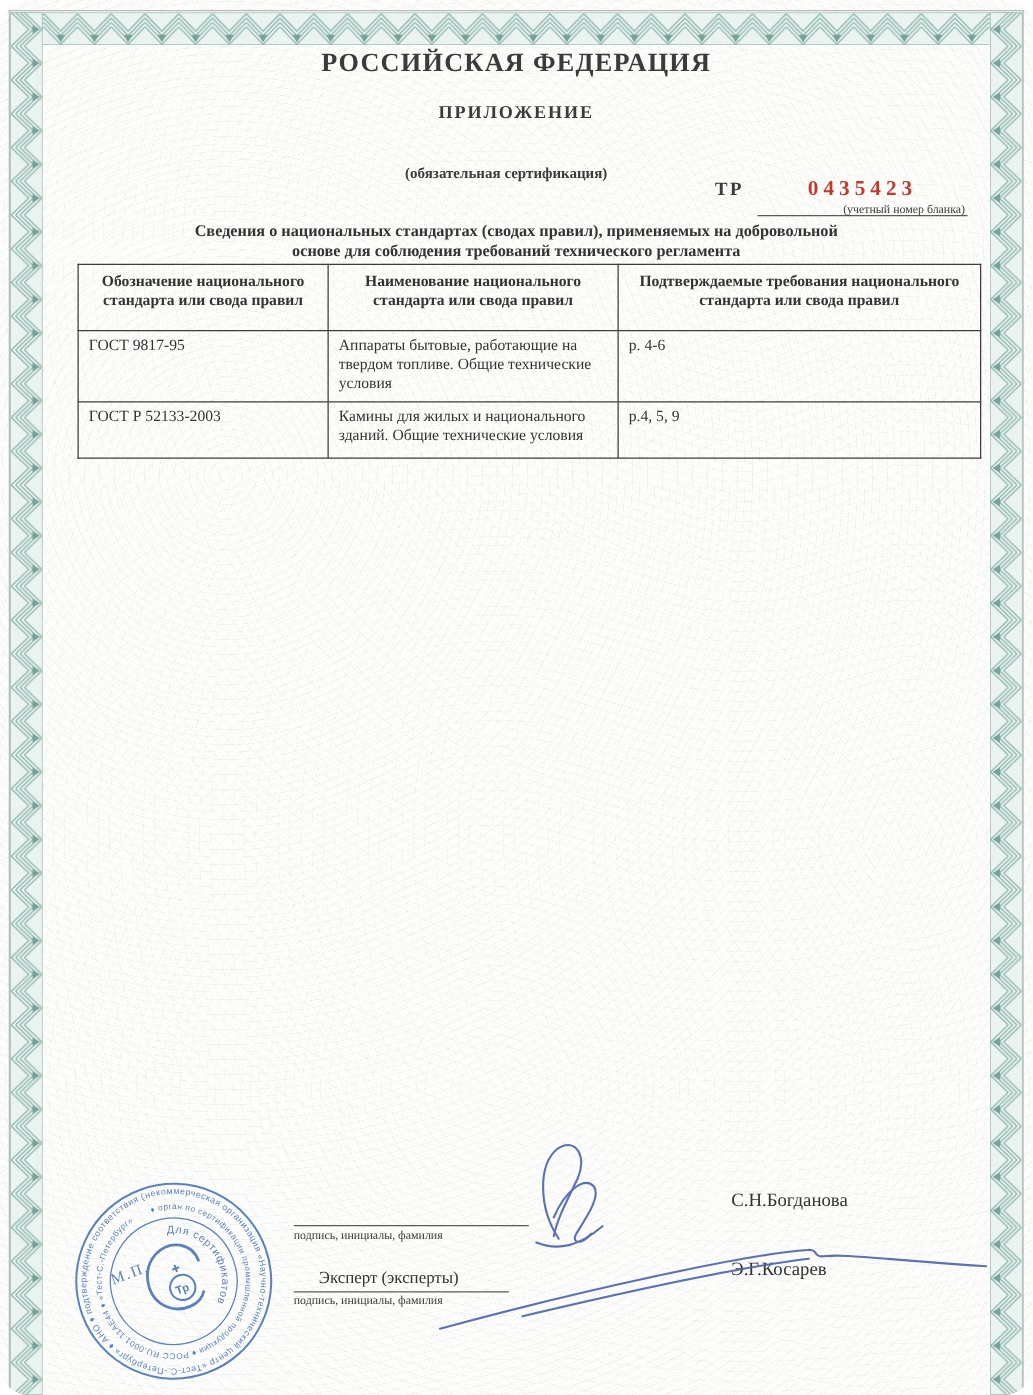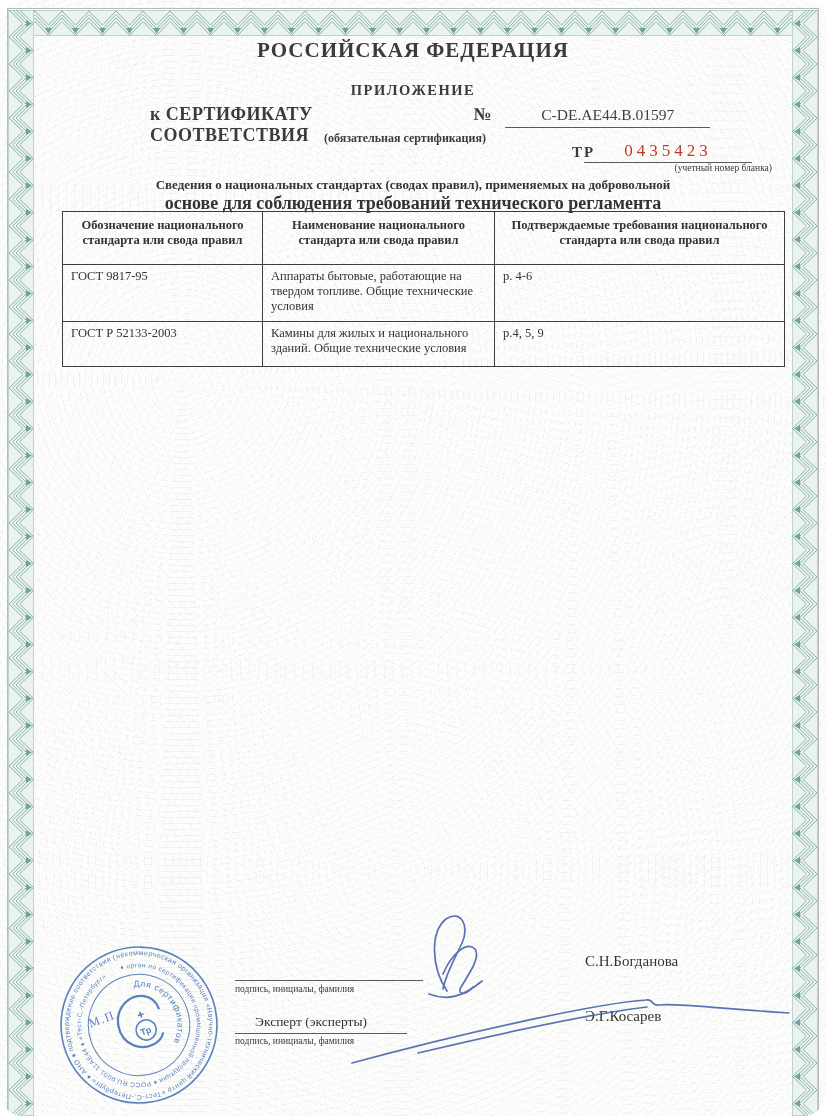--- a/index.html
+++ b/index.html
@@ -21,26 +21,26 @@
   .country{top:38px;font-size:21px;font-weight:bold;letter-spacing:1px;color:#3b3b3b;}
   .appendix{top:82px;font-size:14.5px;font-weight:bold;letter-spacing:1.5px;color:#3b3b3b;}
   .certrow{top:104px;left:150px;width:560px;display:flex;align-items:baseline;}
   .certlabel{font-size:18px;font-weight:bold;letter-spacing:0.5px;color:#3b3b3b;}
   .numsign{font-size:18px;font-weight:bold;margin-left:14px;color:#3b3b3b;}
   .certnum{margin-left:14px;width:216px;text-align:center;font-size:15.5px;
     border-bottom:1px solid #5a5a5a;padding-bottom:3px;color:#3f3f3f;}
   .mandnote{top:131px;left:255px;width:300px;text-align:center;
     font-size:12px;font-weight:bold;color:#3b3b3b;}
   .trlabel{top:144px;left:572px;font-size:15px;font-weight:bold;letter-spacing:2px;color:#3b3b3b;}
-  .blanknum{top:141px;left:584px;width:168px;text-align:center;
-    font-size:17px;font-weight:normal;letter-spacing:4px;color:#c23b2a;
-    border-bottom:1px solid #5a5a5a;padding-bottom:1px;}
+  .blanknum{top:141px;left:606px;width:168px;text-align:center;
+    font-size:17px;font-weight:bold;letter-spacing:4px;color:#c23b2a;
+    border-bottom:1px solid #5a5a5a;padding-bottom:11px;}
   .blanknote{top:163px;left:612px;width:160px;text-align:right;font-size:9.5px;color:#3b3b3b;}
   .intro1{top:177px;font-size:13px;font-weight:bold;color:#333;}
-  .intro2{top:193px;font-size:18px;font-weight:bold;color:#333;}
+  .intro2{top:193px;font-size:13px;font-weight:bold;color:#333;}
   table.std{position:absolute;left:62px;top:211px;width:722px;border-collapse:collapse;
     font-size:12.5px;color:#333;table-layout:fixed;padding-left:14px;}
   table.std th, table.std td{border:1.5px solid #3d3d3d;padding:4px 8px;vertical-align:top;}
   table.std th{font-weight:bold;text-align:center;padding-top:6px;height:42px;}
   .c1{width:200px;} .c2{width:232px;} .c3{width:290px;}
   tr.r1 td{height:48px;} tr.r2 td{height:36px;}
   .sig-role{left:235px;top:932px;width:192px;font-size:13.5px;line-height:16.5px;color:#333;}
   .just{display:block;text-align:justify;text-align-last:justify;}
   .uline{height:1px;background:#5a5a5a;}
   .u1{left:235px;top:980px;width:188px;}
@@ -104,25 +104,20 @@
         </g>
         <path d="M8,10 L2,13.5 L8,17 Z" fill="#74a198"></path>
       </pattern>
     </defs>
     <rect x="0" y="0" width="26" height="1106" fill="url(#pr)" stroke="#8db5ac" stroke-width="1"></rect>
   </svg>
 
   <div class="abs ctr country">РОССИЙСКАЯ ФЕДЕРАЦИЯ</div>
   <div class="abs ctr appendix">ПРИЛОЖЕНИЕ</div>
 
-  <div class="abs certrow">
-    <span class="certlabel">к СЕРТИФИКАТУ СООТВЕТСТВИЯ</span>
-    <span class="numsign">№</span>
-    <span class="certnum">C-DE.AE44.B.01597</span>
-  </div>
   <div class="abs mandnote">(обязательная сертификация)</div>
 
   <div class="abs trlabel">ТР</div>
   <div class="abs blanknum">0435423</div>
   <div class="abs blanknote">(учетный номер бланка)</div>
 
   <div class="abs ctr intro1">Сведения о национальных стандартах (сводах правил), применяемых на добровольной</div>
   <div class="abs ctr intro2">основе для соблюдения требований технического регламента</div>
 
   <table class="std">

